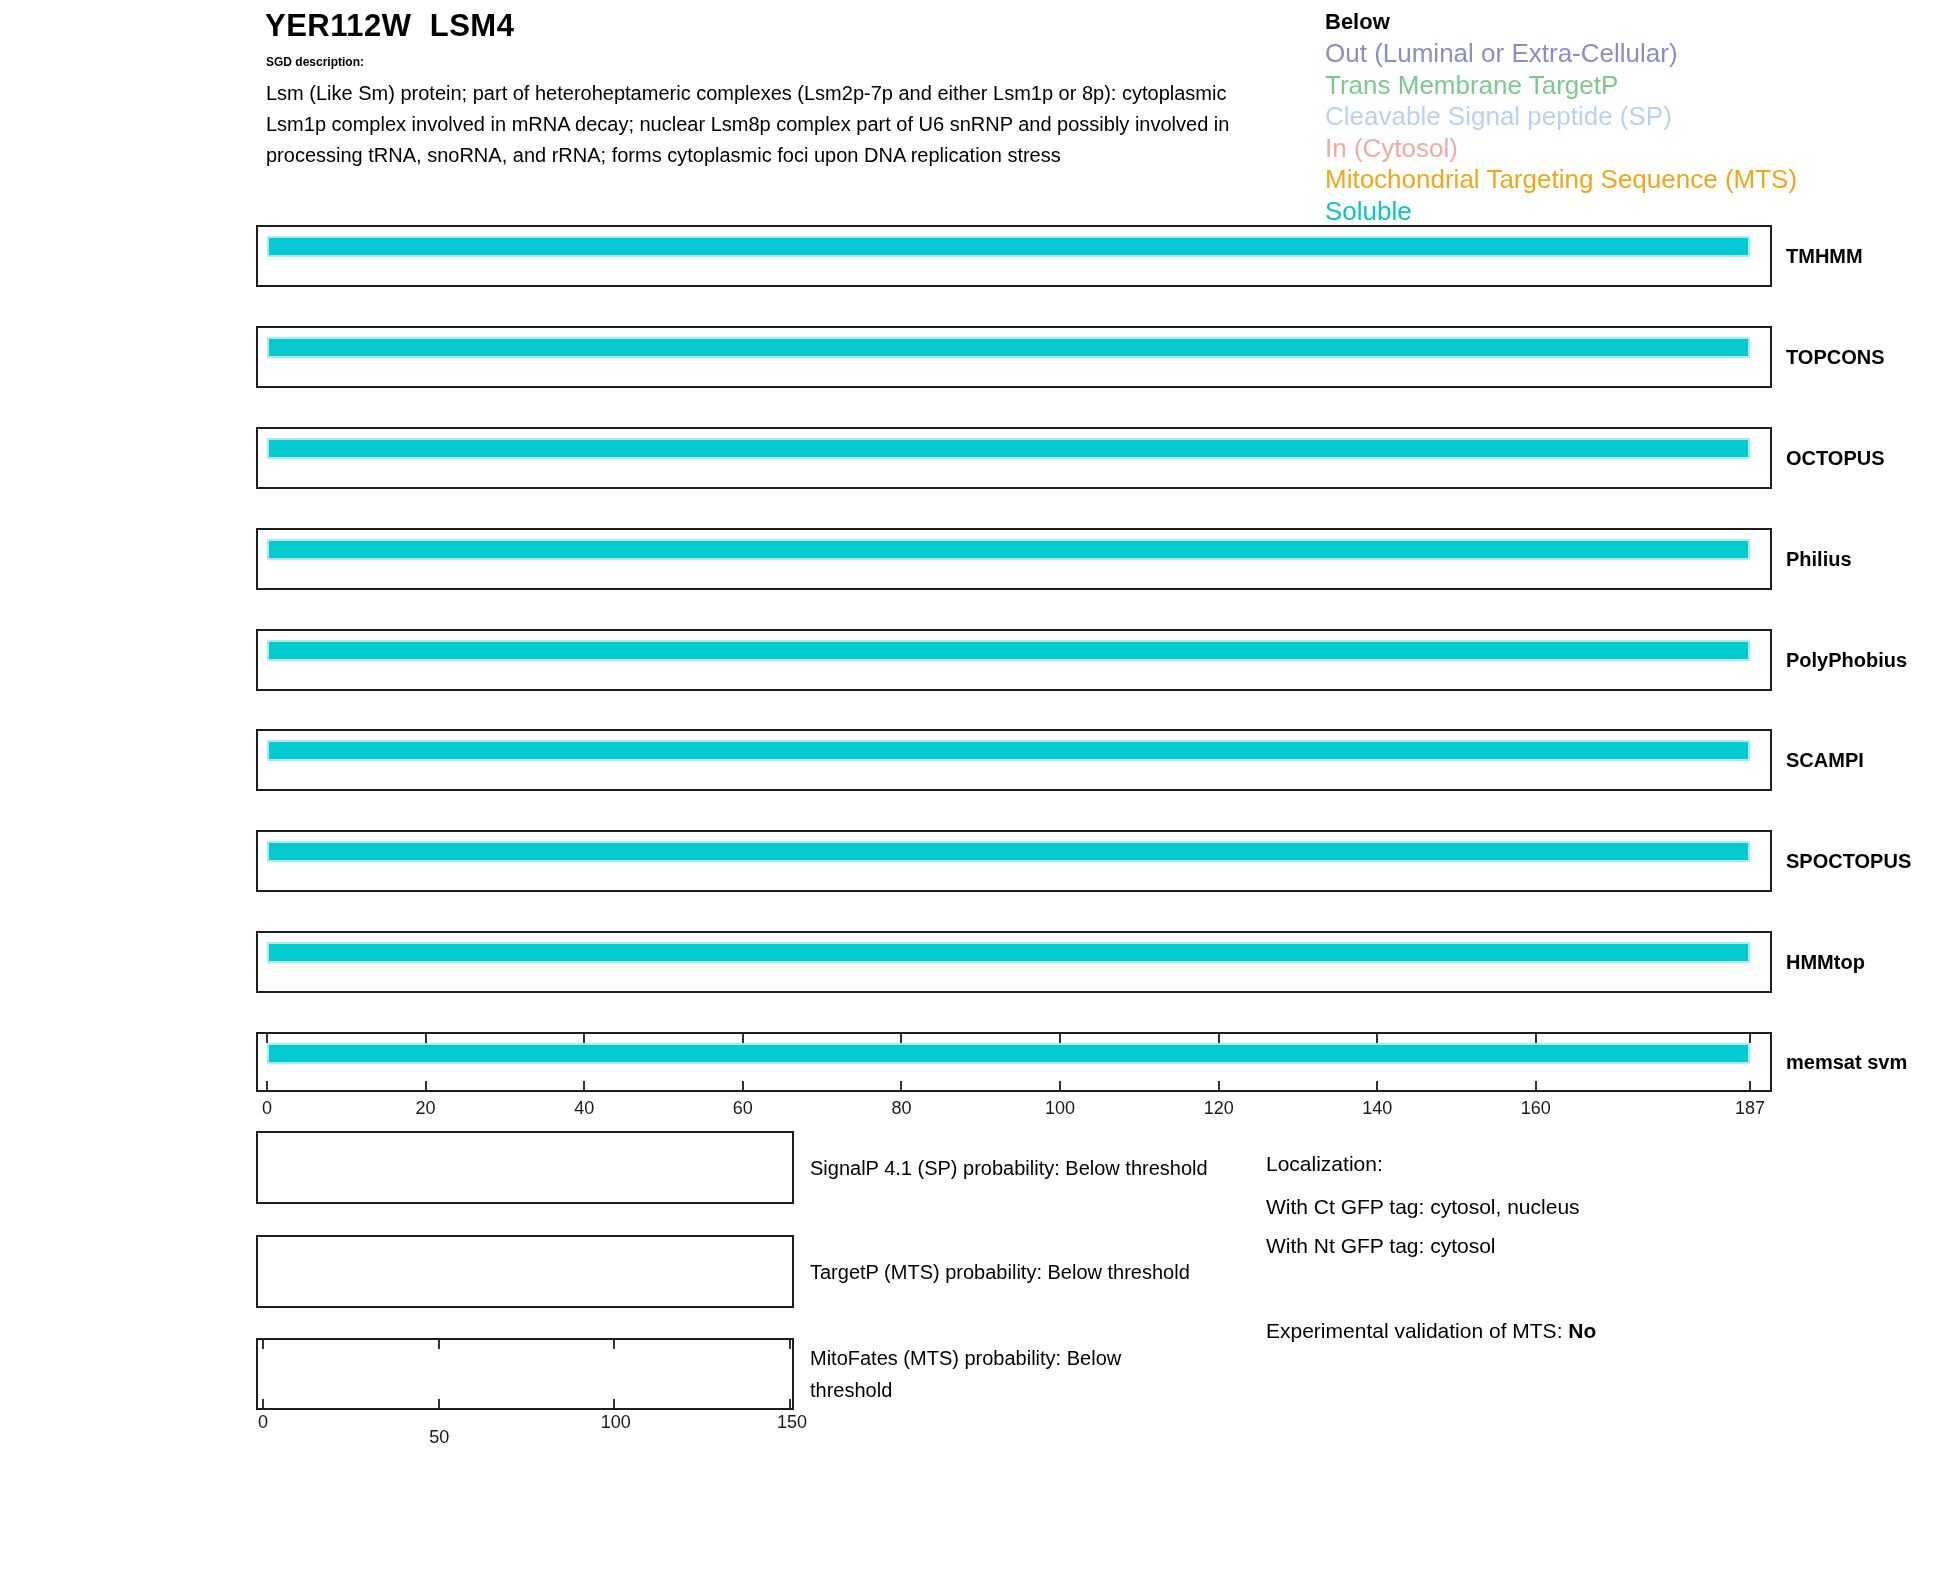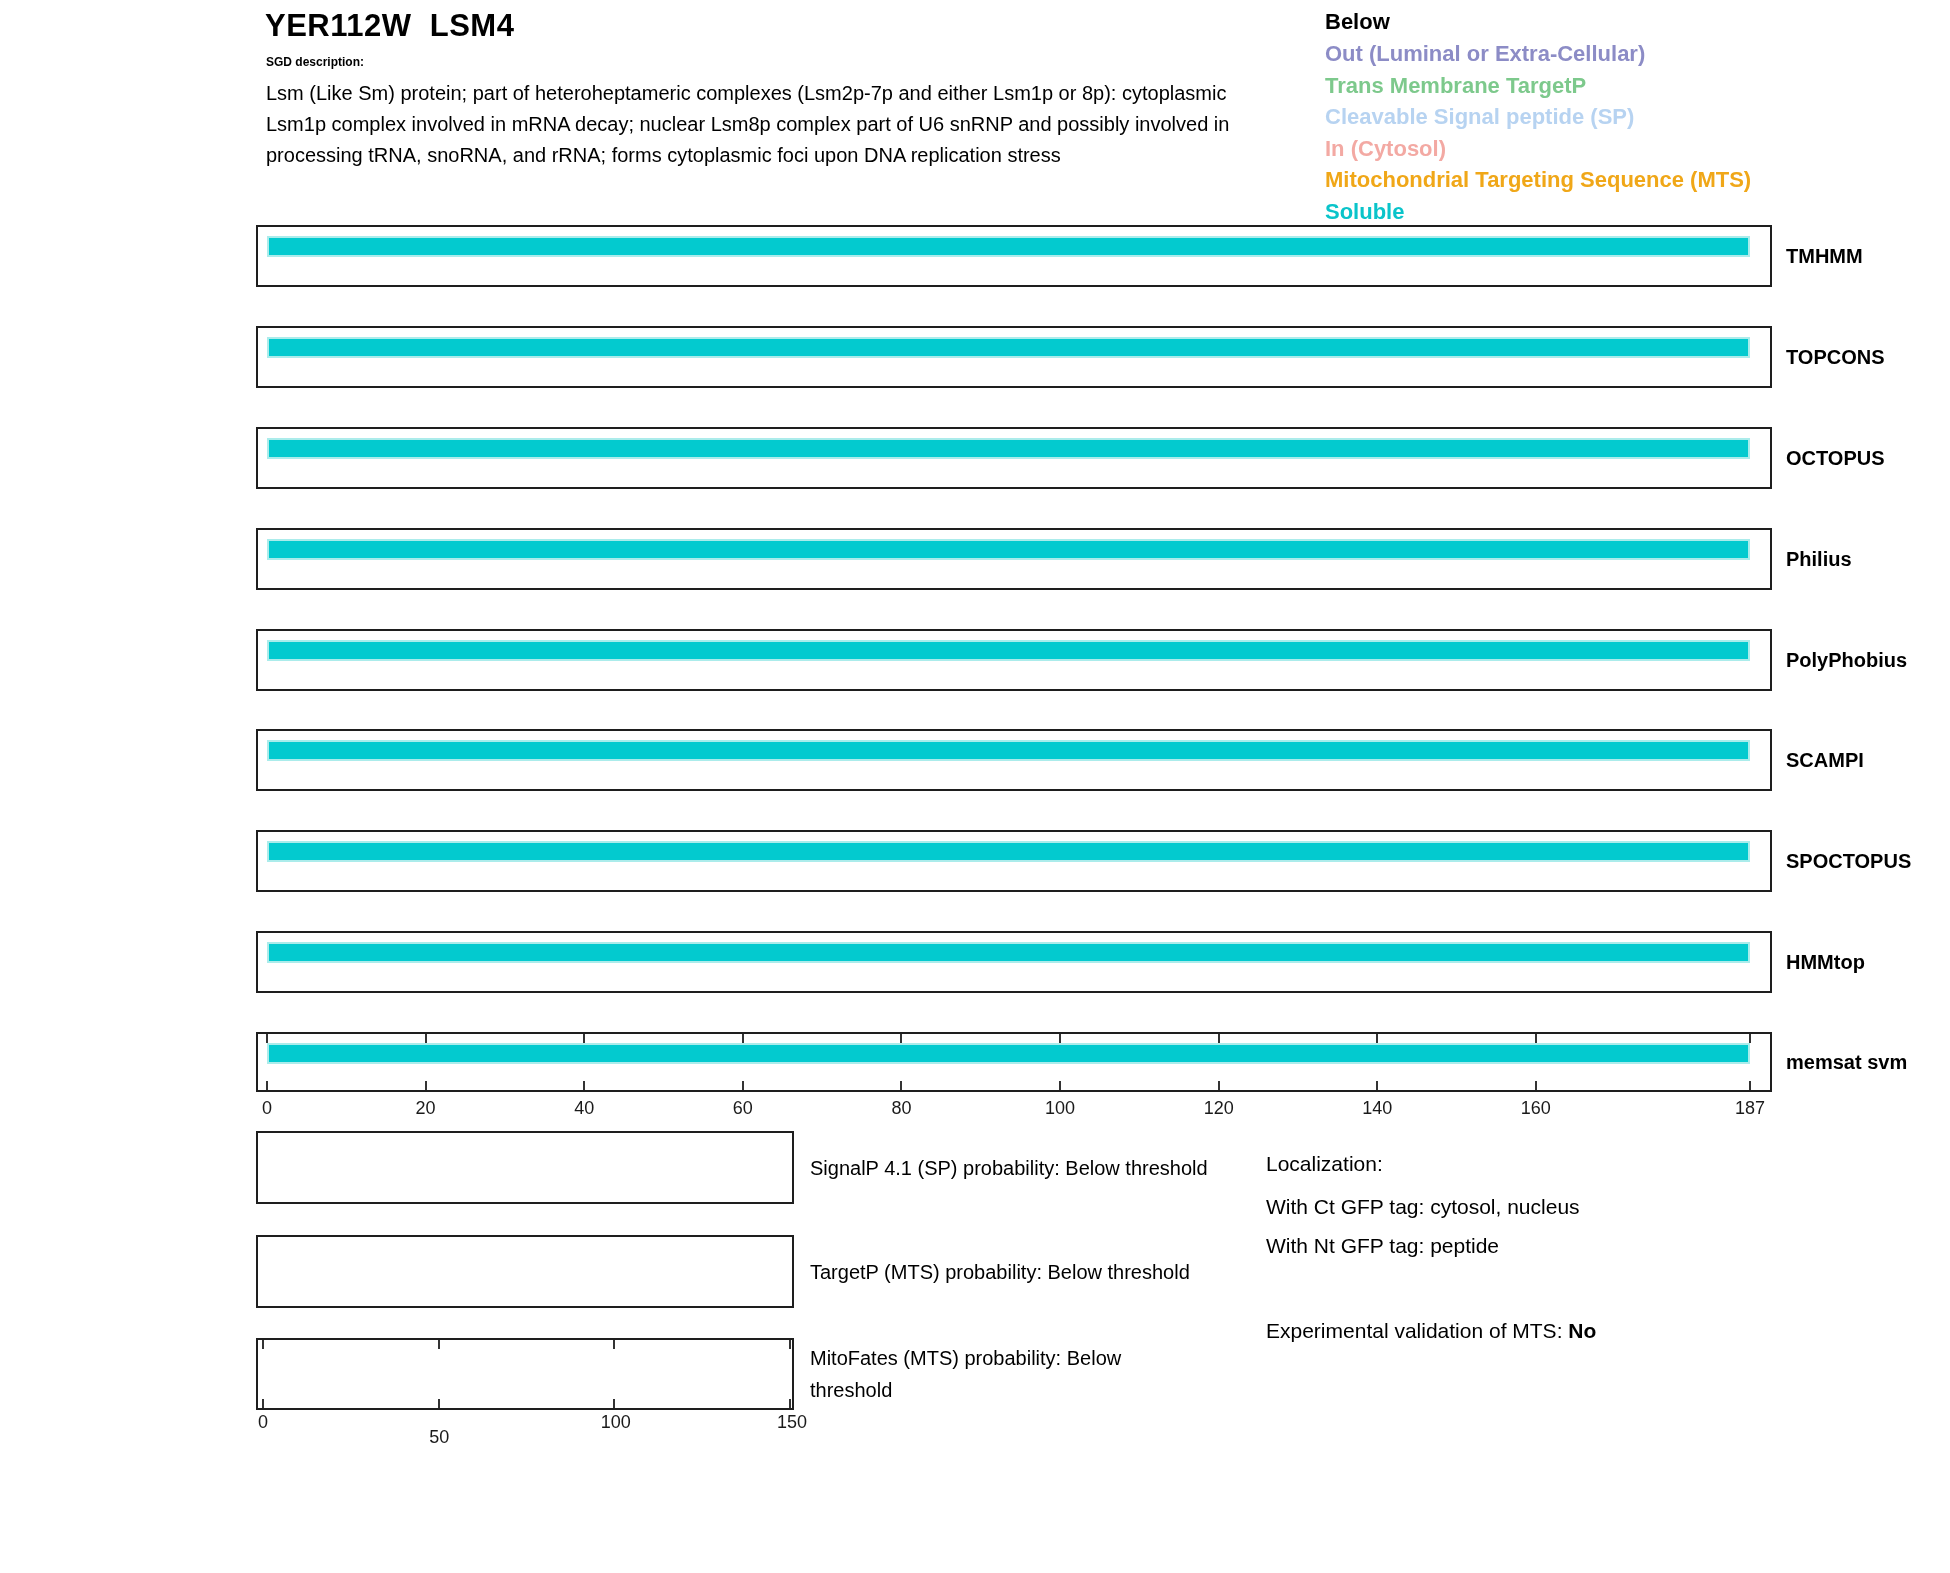--- a/index.html
+++ b/index.html
@@ -6,21 +6,21 @@
   html,body { background:#ffffff; }
   body { font-family:"Liberation Sans", sans-serif; color:#000; }
   .page { position:relative; width:1950px; height:1573px; background:#fff; overflow:hidden; }
 
   .title { position:absolute; left:265px; top:8px; font-size:31px; font-weight:bold; white-space:pre; letter-spacing:.5px; }
   .sgd-label { position:absolute; left:266px; top:55px; font-size:12px; font-weight:bold; }
   .sgd-desc { position:absolute; left:266px; top:78px; width:1018px; font-size:20px; line-height:31px; }
 
   .legend { position:absolute; left:1325px; top:6px; }
   .legend-title { font-size:22px; font-weight:bold; line-height:32px; color:#000; }
-  .legend-item { font-size:22px; font-weight:bold; line-height:31.6px; white-space:nowrap; }
+  .legend-item { font-size:26px; font-weight:normal; line-height:31.6px; white-space:nowrap; }
 
   .track-row { position:absolute; left:256px; width:1700px; height:62px; }
   .track-box { position:absolute; left:0; top:0; width:1516px; height:100%; border:2px solid #1e1e1e; background:#fff; }
   .plot-area { position:absolute; left:9px; right:20px; top:0; bottom:0; }
   .bar-seg { position:absolute; top:9px; height:21px; border:2px solid #abeceb; }
   .track-label { position:absolute; left:1530px; top:0; height:100%; display:flex; align-items:center;
                  font-size:20px; font-weight:bold; white-space:nowrap; }
 
   .ticks { position:absolute; left:9px; right:20px; top:0; bottom:0; pointer-events:none; }
   .ticks .tick { position:absolute; width:2px; height:9px; background:#333; transform:translateX(-1px); }
@@ -208,17 +208,17 @@
   <div class="axis-labels" style="left:263px; top:1412px; width:529px;">
       <span style="left: 0%;">0</span>
       <span style="left: 33.3333%; margin-top: 15px;">50</span>
       <span style="left: 66.6667%;">100</span>
       <span style="left: 100%;">150</span>
     </div>
 
   <div class="loc">
     <div class="loc-heading">Localization:</div>
     <div class="loc-line ct">With Ct GFP tag: cytosol, nucleus</div>
-    <div class="loc-line nt">With Nt GFP tag: peptide</div>
+    <div class="loc-line nt">With Nt GFP tag: cytosol</div>
     <div class="loc-line mts"><span>Experimental validation of MTS: </span><b>No</b></div>
   </div>
 
 </div>
 
 </body></html>

